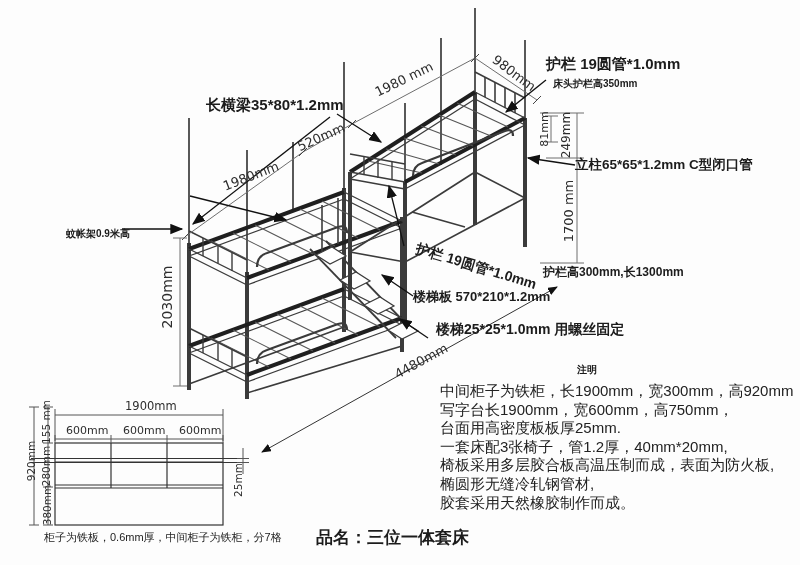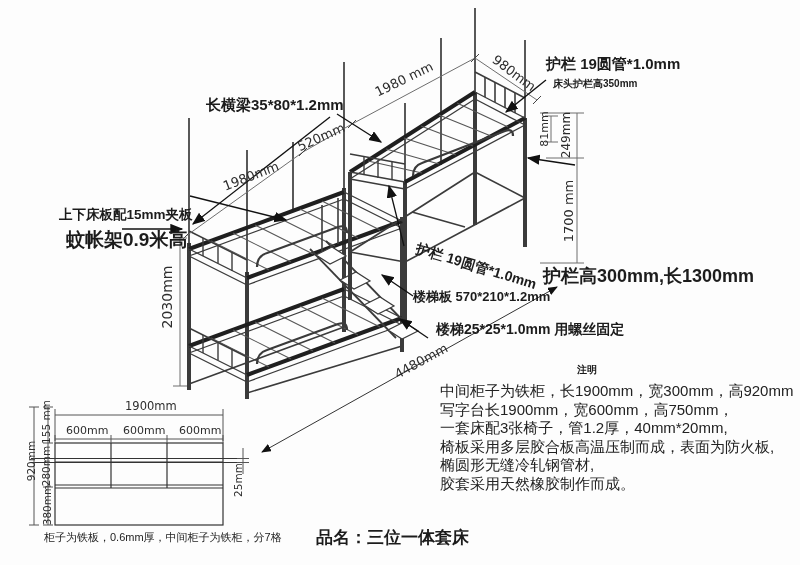--- a/index.html
+++ b/index.html
@@ -257,24 +257,24 @@
         <line x1="243" y1="448" x2="243" y2="474"></line>
         <line x1="237" y1="458.5" x2="249" y2="458.5"></line>
         <line x1="237" y1="462.5" x2="249" y2="462.5"></line>
       </g>
     </g>
   </svg>
 
   <span class="lbl b" style="left:206px;top:96px;font-size:15px">长横梁35*80*1.2mm</span>
   <span class="lbl b" style="left:546px;top:55px;font-size:15px">护栏 19圆管*1.0mm</span>
   <span class="lbl b" style="left:553px;top:77px;font-size:10px">床头护栏高350mm</span>
-  <span class="lbl b" style="left:59px;top:206px;font-size:13.5px">上下床板配15mm夹板</span>
-  <span class="lbl b" style="left:66px;top:227px;font-size:19px">蚊帐架0.9米高</span>
+  <span class="lbl b" style="left:575px;top:156px;font-size:13.5px">立柱65*65*1.2mm C型闭口管</span>
+  <span class="lbl b" style="left:66px;top:227px;font-size:10px">蚊帐架0.9米高</span>
   <span class="lbl b rot" style="left:476px;top:267px;font-size:14px;transform:translate(-50%,-50%) rotate(17deg)">护栏 19圆管*1.0mm</span>
-  <span class="lbl b" style="left:543px;top:264px;font-size:18px">护栏高300mm,长1300mm</span>
+  <span class="lbl b" style="left:543px;top:264px;font-size:12px">护栏高300mm,长1300mm</span>
   <span class="lbl b" style="left:413px;top:288px;font-size:13px">楼梯板 570*210*1.2mm</span>
   <span class="lbl b" style="left:436px;top:321px;font-size:14px">楼梯25*25*1.0mm 用螺丝固定</span>
 
   <span class="lbl dim rot" style="left:251px;top:176px;font-size:13px;transform:translate(-50%,-50%) rotate(-21deg)">1980mm</span>
   <span class="lbl dim rot" style="left:321px;top:137px;font-size:13px;transform:translate(-50%,-50%) rotate(-24deg)">520mm</span>
   <span class="lbl dim rot" style="left:404px;top:79px;font-size:13px;transform:translate(-50%,-50%) rotate(-26deg)">1980 mm</span>
   <span class="lbl dim rot" style="left:514px;top:73px;font-size:13px;transform:translate(-50%,-50%) rotate(37deg)">980mm</span>
   <span class="lbl dim rot" style="left:421px;top:361px;font-size:13px;transform:translate(-50%,-50%) rotate(-29deg)">4480mm</span>
   <span class="lbl dim rot" style="left:167px;top:297px;font-size:14px;transform:translate(-50%,-50%) rotate(-90deg)">2030mm</span>
   <span class="lbl dim rot" style="left:568px;top:211px;font-size:13px;transform:translate(-50%,-50%) rotate(-90deg)">1700 mm</span>
@@ -289,20 +289,21 @@
   <span class="lbl dim rot" style="left:46px;top:466px;font-size:10.5px;transform:translate(-50%,-50%) rotate(-90deg)">280mm</span>
   <span class="lbl dim rot" style="left:47px;top:505px;font-size:10.5px;transform:translate(-50%,-50%) rotate(-90deg)">380mm</span>
   <span class="lbl dim rot" style="left:31px;top:461px;font-size:10.5px;transform:translate(-50%,-50%) rotate(-90deg)">920mm</span>
   <span class="lbl dim rot" style="left:238px;top:480px;font-size:10.5px;transform:translate(-50%,-50%) rotate(-90deg)">25mm</span>
   <span class="lbl" style="left:44px;top:530px;font-size:11px;color:#222">柜子为铁板，0.6mm厚，中间柜子为铁柜，分7格</span>
 
   <span class="lbl" style="left:577px;top:363px;font-size:10px;font-weight:600">注明</span>
   <div class="notes">
     <div>中间柜子为铁柜，长1900mm，宽300mm，高920mm，</div>
     <div>写字台长1900mm，宽600mm，高750mm，</div>
+    <div>台面用高密度板板厚25mm.</div>
     <div>一套床配3张椅子，管1.2厚，40mm*20mm,</div>
     <div>椅板采用多层胶合板高温压制而成，表面为防火板,</div>
     <div>椭圆形无缝冷轧钢管材,</div>
     <div>胶套采用天然橡胶制作而成。</div>
   </div>
 
   <span class="lbl b" style="left:316px;top:526px;font-size:17px">品名：三位一体套床</span>
 
 </div>
 

